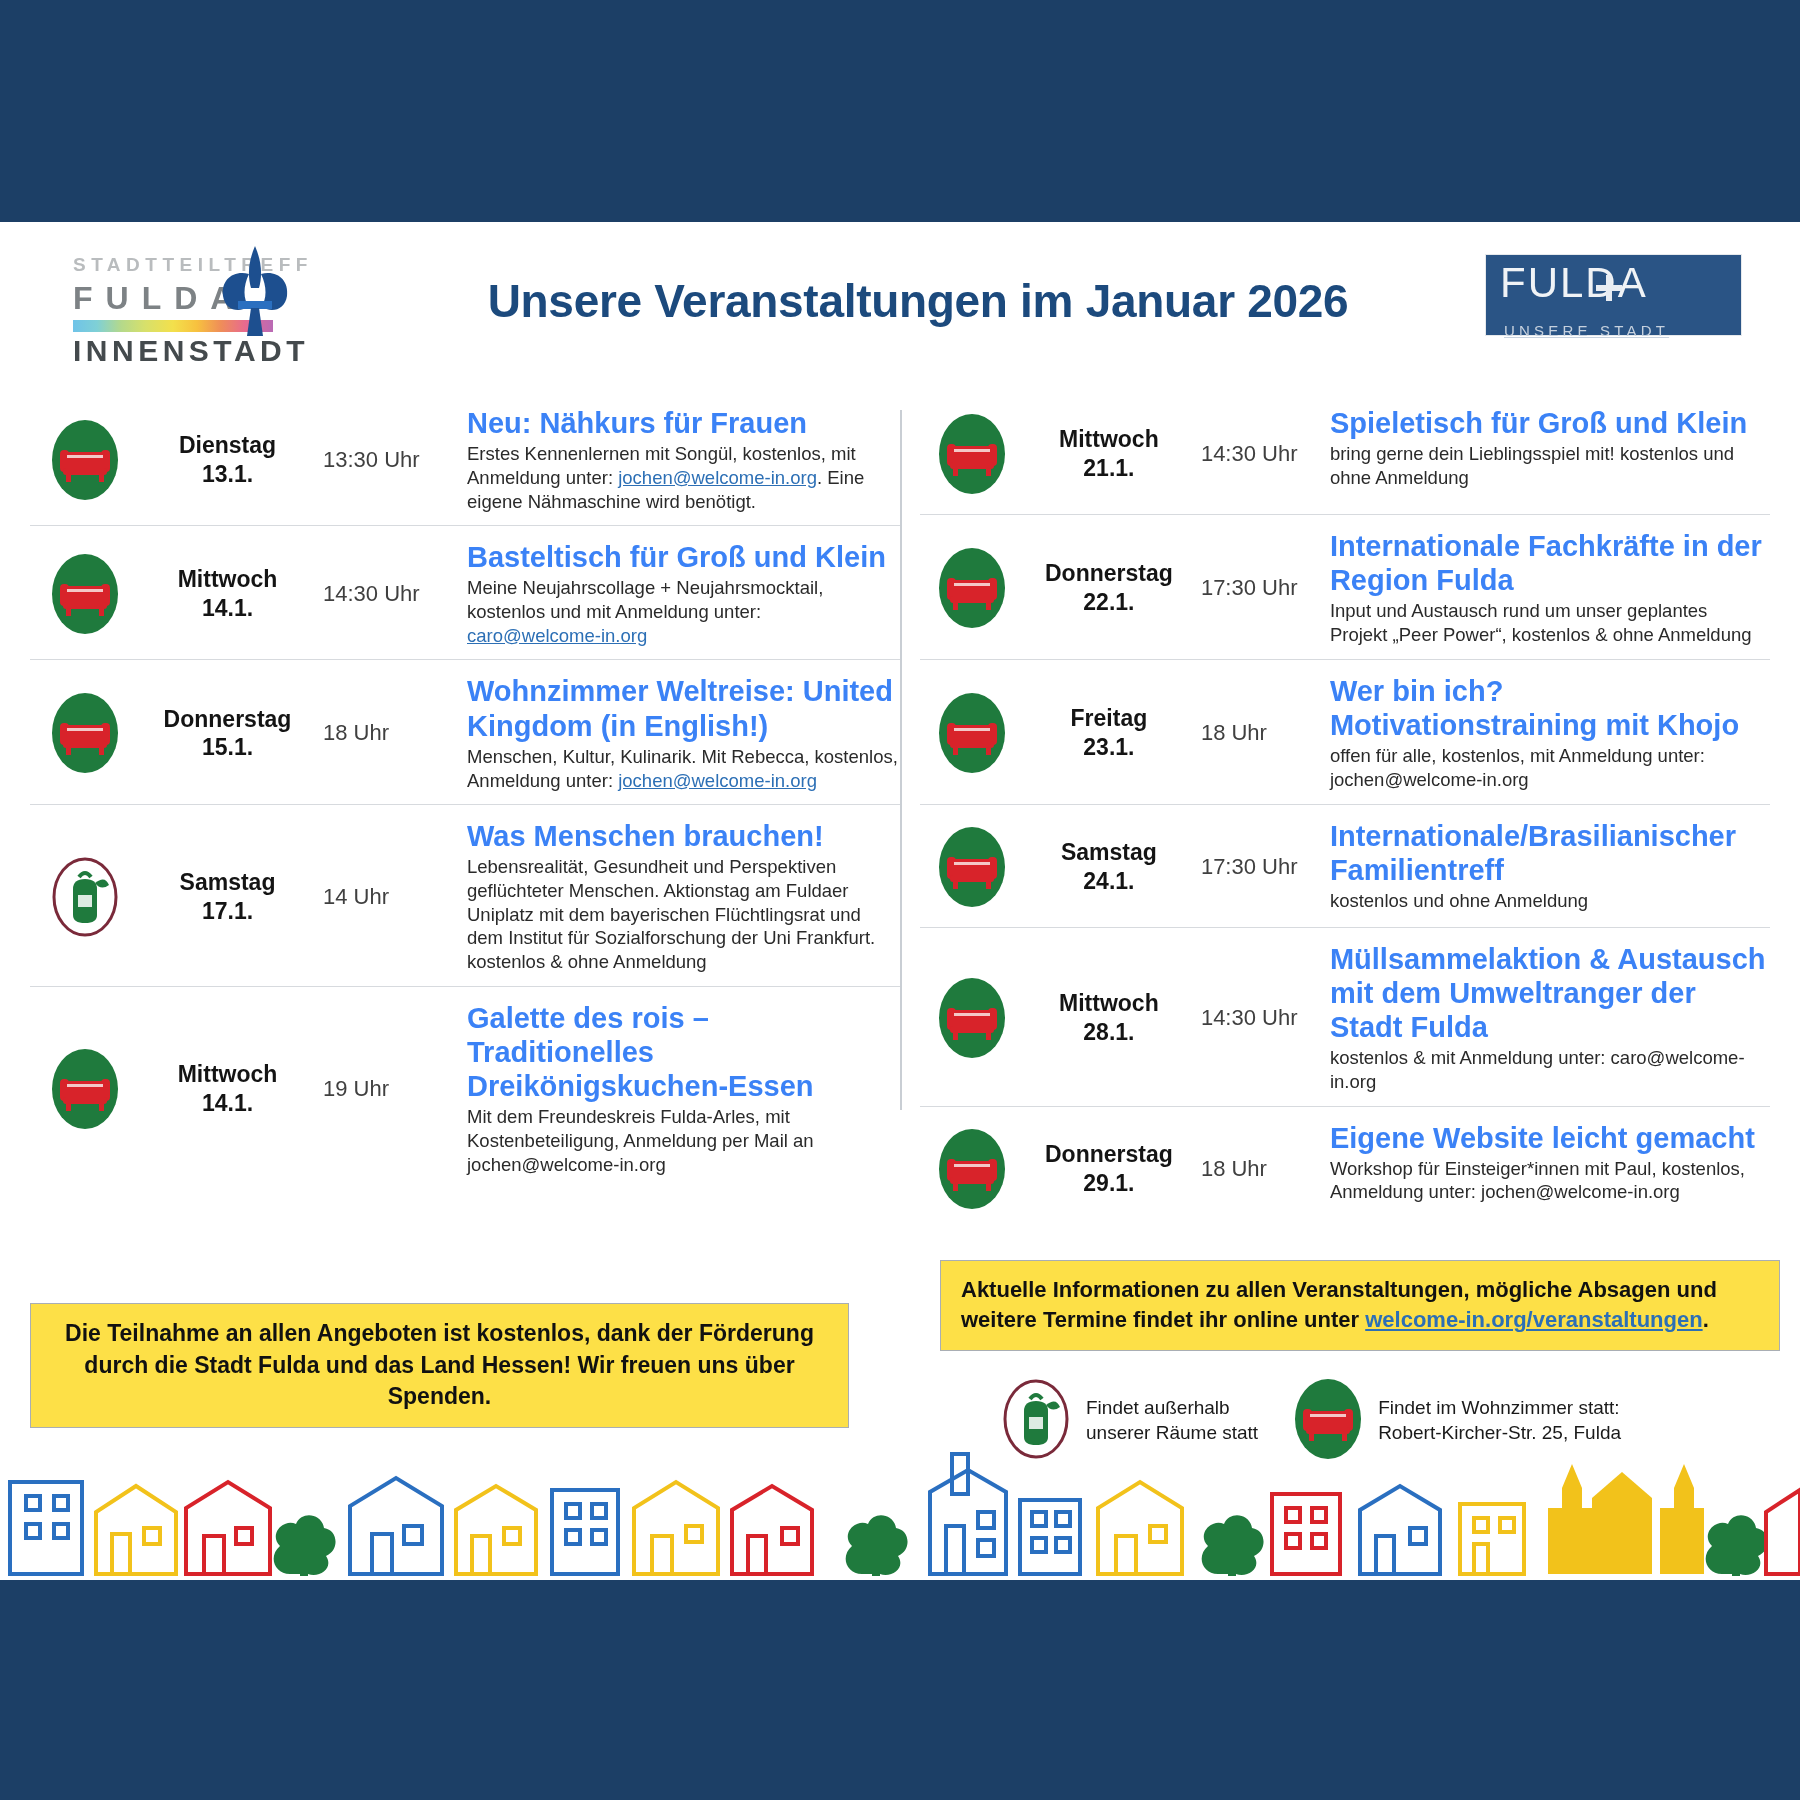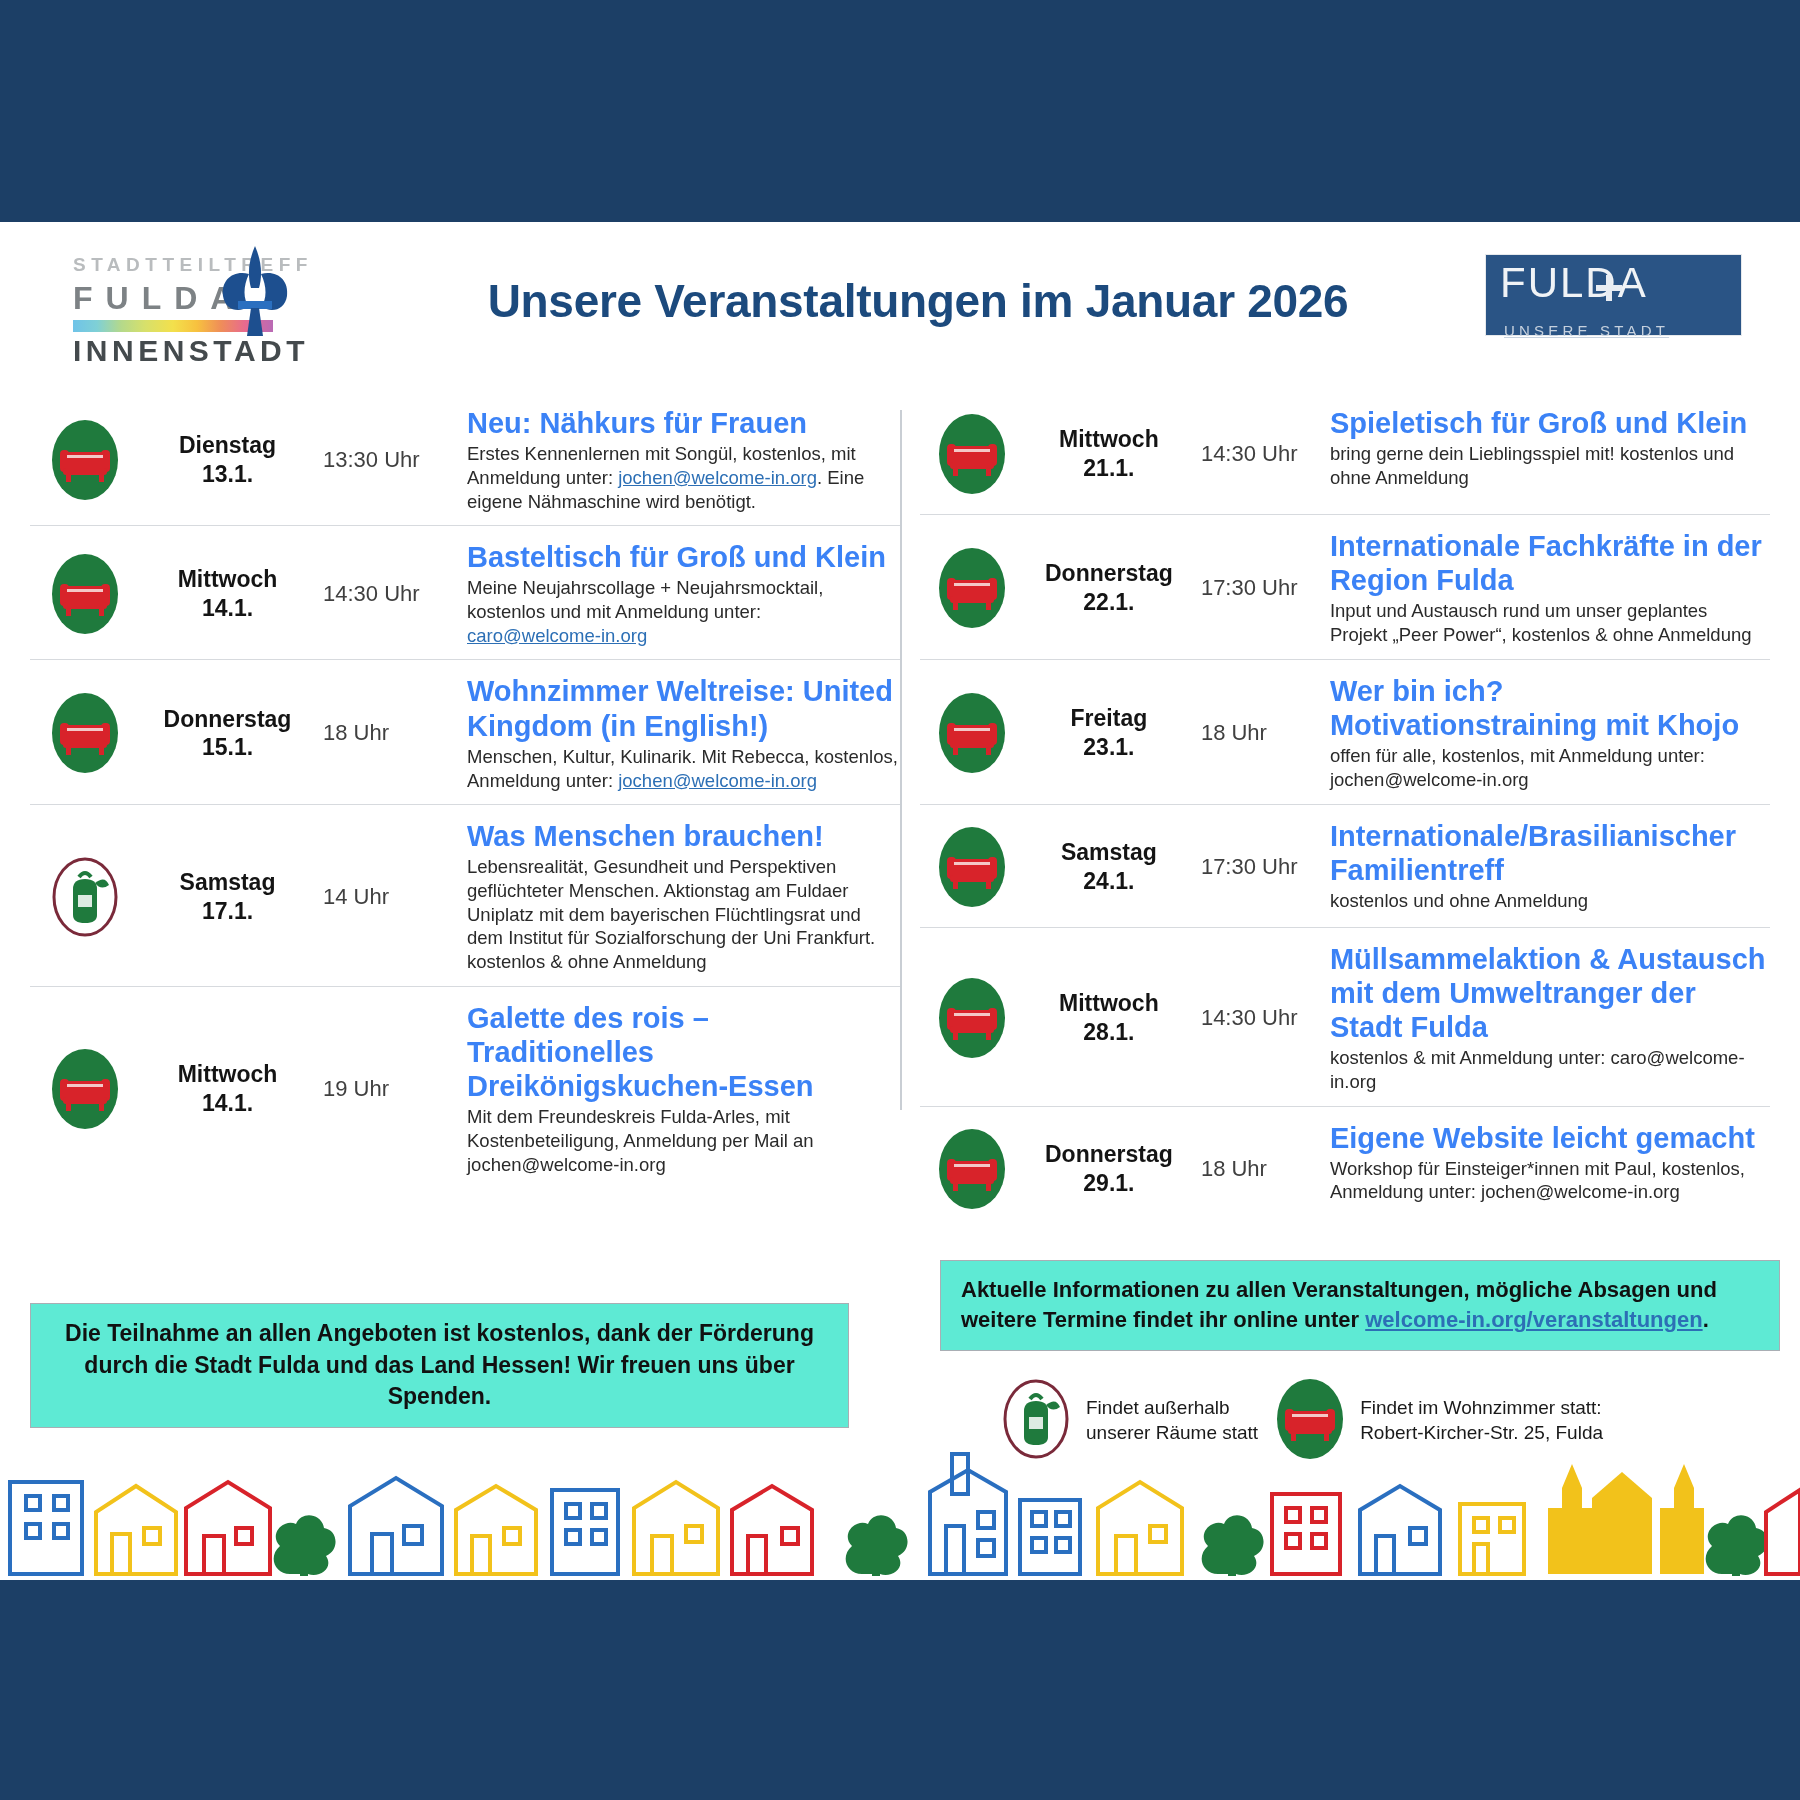--- a/index.html
+++ b/index.html
@@ -103,36 +103,36 @@
     color:#2c6fb5;text-decoration:underline;
   }
 
   .col-right .ev-icon{width:105px;flex:0 0 105px;}
   .col-right .ev-day{width:168px;flex:0 0 168px;}
   .col-right .ev-time{width:125px;flex:0 0 125px;}
 
   
   .note-box{
     border:1.5px solid #a9aeb4;
-    background:#5eead4;
+    background:#fde047;
     padding:14px 20px;
     text-align:center;
     font-size:23px;font-weight:700;color:#111;
     line-height:1.38;
   }
   .note-left{
     position:absolute;left:30px;top:1081px;width:819px;box-sizing:border-box;
   }
   .note-right{
     position:absolute;left:940px;top:1038px;width:840px;box-sizing:border-box;
     text-align:left;font-size:22px;
   }
   .legend{
     position:absolute;left:1000px;top:1155px;width:790px;
-    display:flex;align-items:center;gap:16px;
+    display:flex;align-items:center;gap:34px;
   }
   .legend-item{display:flex;align-items:center;gap:14px;}
   .legend-text{font-size:19px;color:#1a1a1a;line-height:1.3;}
 
   
   .skyline{position:absolute;left:0;bottom:0;width:1800px;height:130px;}
 </style>
 </head>
 <body>
 

